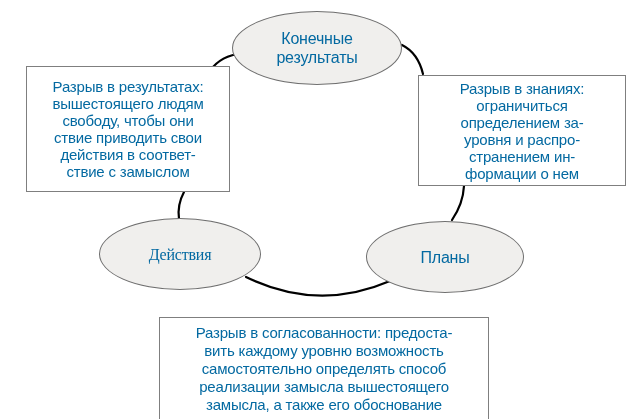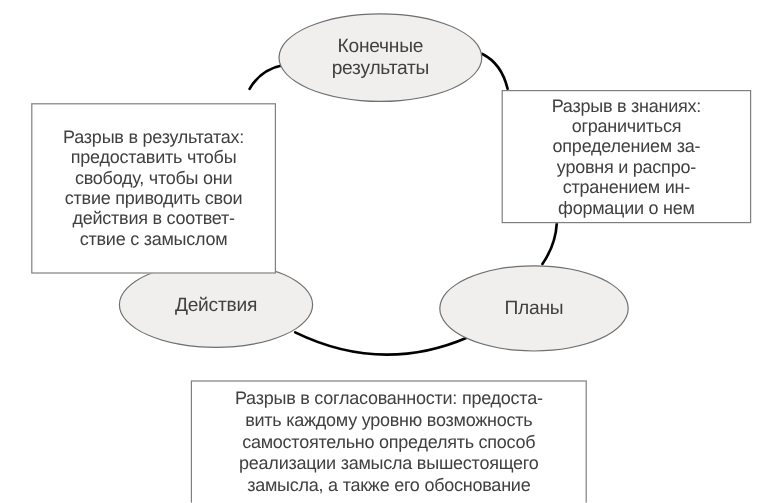--- a/index.html
+++ b/index.html
@@ -7,21 +7,21 @@
     padding: 0;
     background: #ffffff;
     font-family: "Liberation Sans", "DejaVu Sans", sans-serif;
   }
   .canvas {
     position: relative;
     width: 639px;
     height: 419px;
     background: #ffffff;
     overflow: hidden;
-    color: #404040;
+    color: #0369a1;
   }
   .arcs {
     position: absolute;
     left: 0;
     top: 0;
     width: 639px;
     height: 419px;
   }
   .arcs path {
     fill: none;
@@ -51,25 +51,25 @@
     display: flex;
     flex-direction: column;
     align-items: center;
     justify-content: center;
     text-align: center;
     font-size: 15px;
     letter-spacing: -0.2px;
     box-sizing: border-box;
   }
   .gap-box .line { display: block; }
-  #box-results  { left: 26px;  top: 86px;  width: 204px; height: 142px; line-height: 17px; }
+  #box-results  { left: 26px;  top: 66px;  width: 204px; height: 126px; line-height: 17px; }
   #box-knowledge{ left: 418px; top: 75px;  width: 208px; height: 111px; line-height: 17px; justify-content: center; }
   #box-alignment{ left: 159px; top: 317px; width: 330px; height: 104px; line-height: 18px; }
   #node-final-results { left: 232px; top: 11px;  width: 170px; height: 74px; }
-  #node-actions       { left: 99px;  top: 218px; width: 162px; height: 72px; }
+  #node-actions       { left: 99px;  top: 218px; width: 162px; height: 72px; font-family: Liberation Serif, serif; }
   #node-plans         { left: 366px; top: 221px; width: 158px; height: 72px; }
 </style>
 </head>
 <body>
 
 <div class="canvas">
 
   <svg class="arcs" viewBox="0 0 639 419" aria-hidden="true">
     <path d="M 237 54 Q 217 58 208 74"></path>
     <path d="M 402 45 Q 418 53 423 74"></path>
@@ -86,21 +86,21 @@
   <div class="node" id="node-actions">
     <span class="line">Действия</span>
   </div>
 
   <div class="node" id="node-plans">
     <span class="line">Планы</span>
   </div>
 
   <div class="gap-box" id="box-results">
     <span class="line">Разрыв в результатах:</span>
-    <span class="line">предоставить чтобы</span>
+    <span class="line">вышестоящего людям</span>
     <span class="line">свободу, чтобы они</span>
     <span class="line">ствие приводить свои</span>
     <span class="line">действия в соответ-</span>
     <span class="line">ствие с замыслом</span>
   </div>
 
   <div class="gap-box" id="box-knowledge">
     <span class="line">Разрыв в знаниях:</span>
     <span class="line">ограничиться</span>
     <span class="line">определением за-</span>

